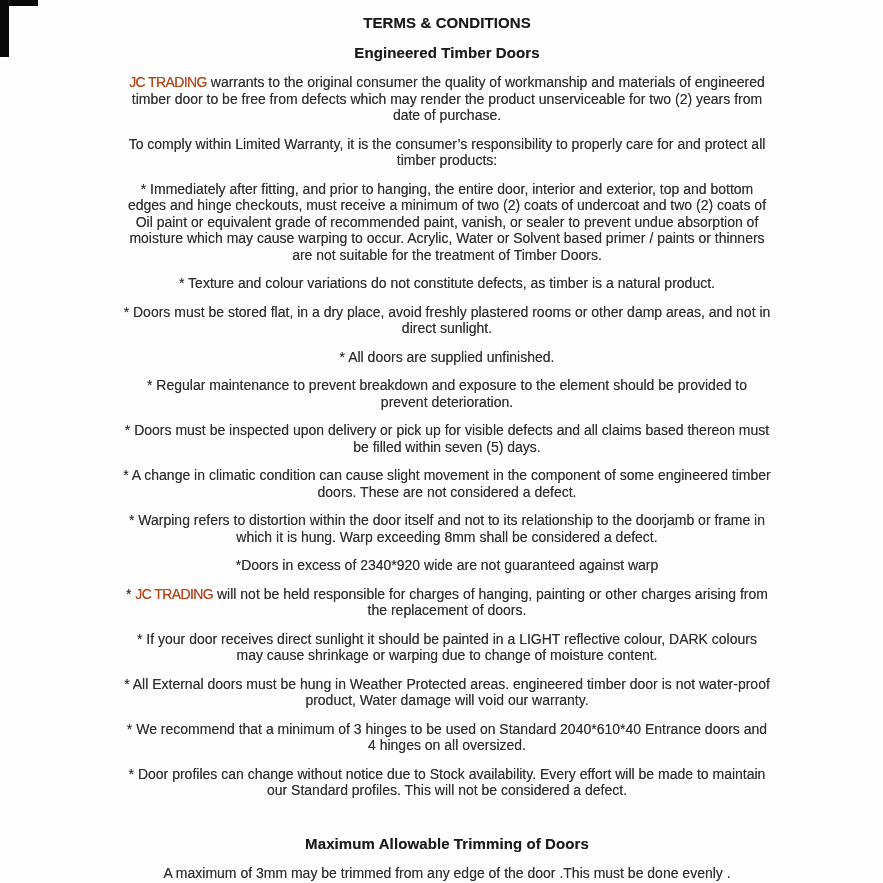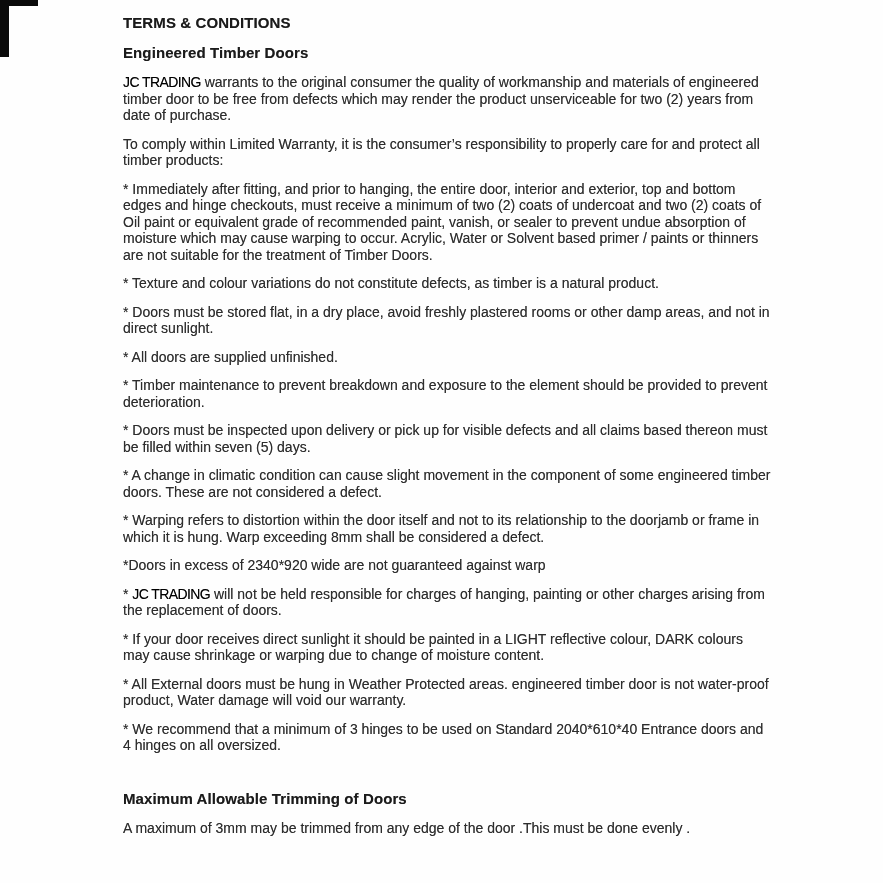--- a/index.html
+++ b/index.html
@@ -13,20 +13,21 @@
   .page {
     position: relative;
     width: 883px;
     height: 883px;
     background: #fefefe;
     font-family: "Liberation Sans", "DejaVu Sans", sans-serif;
     color: #2d2d2d;
     box-sizing: border-box;
     padding: 15px 115px 10px 123px;
     text-shadow: 0 0 0.4px rgba(40,40,40,0.55);
+    text-align: center;
   }
   
   .scan-mark-v {
     position: absolute;
     left: 0; top: 0;
     width: 9px; height: 57px;
     background: #0a0a0a;
   }
   .scan-mark-h {
     position: absolute;
@@ -53,21 +54,21 @@
     line-height: 16.5px;
     margin: 0 0 12px 0;
     color: #2d2d2d;
   }
   p.last {
     margin-bottom: 0;
   }
   .company {
     letter-spacing: -0.6px;
     font-family: "Liberation Sans", sans-serif;
-    color: #000000;
+    color: #c2410c;
   }
 </style>
 </head>
 <body>
 
 <div class="page">
 
   <div class="scan-mark-v"></div>
   <div class="scan-mark-h"></div>
 
@@ -82,37 +83,38 @@
     <p>To comply within Limited Warranty, it is the consumer’s responsibility to properly care for and protect all timber products:</p>
 
     <p>* Immediately after fitting, and prior to hanging, the entire door, interior and exterior, top and bottom edges and hinge checkouts, must receive a minimum of two (2) coats of undercoat and two (2) coats of Oil paint or equivalent grade of recommended paint, vanish, or sealer to prevent undue absorption of moisture which may cause warping to occur. Acrylic, Water or Solvent based primer / paints or thinners are not suitable for the treatment of Timber Doors.</p>
 
     <p>* Texture and colour variations do not constitute defects, as timber is a natural product.</p>
 
     <p>* Doors must be stored flat, in a dry place, avoid freshly plastered rooms or other damp areas, and not in direct sunlight.</p>
 
     <p>* All doors are supplied unfinished.</p>
 
-    <p>* Timber maintenance to prevent breakdown and exposure to the element should be provided to prevent deterioration.</p>
+    <p>* Regular maintenance to prevent breakdown and exposure to the element should be provided to prevent deterioration.</p>
 
     <p>* Doors must be inspected upon delivery or pick up for visible defects and all claims based thereon must be filled within seven (5) days.</p>
 
     <p>* A change in climatic condition can cause slight movement in the component of some engineered timber doors. These are not considered a defect.</p>
 
     <p>* Warping refers to distortion within the door itself and not to its relationship to the doorjamb or frame in which it is hung. Warp exceeding 8mm shall be considered a defect.</p>
 
     <p>*Doors in excess of 2340*920 wide are not guaranteed against warp</p>
 
     <p><span>* </span><span class="company">JC TRADING</span><span> will not be held responsible for charges of hanging, painting or other charges arising from the replacement of doors.</span></p>
 
     <p>* If your door receives direct sunlight it should be painted in a LIGHT reflective colour, DARK colours may cause shrinkage or warping due to change of moisture content.</p>
 
     <p>* All External doors must be hung in Weather Protected areas. engineered timber door is not water-proof product, Water damage will void our warranty.</p>
 
     <p>* We recommend that a minimum of 3 hinges to be used on Standard 2040*610*40 Entrance doors and 4 hinges on all oversized.</p>
 
+    <p>* Door profiles can change without notice due to Stock availability. Every effort will be made to maintain our Standard profiles. This will not be considered a defect.</p>
 
     <h2 class="second-section">Maximum Allowable Trimming of Doors</h2>
 
     <p class="last">A maximum of 3mm may be trimmed from any edge of the door .This must be done evenly .</p>
 
   </div>
 </div>
 
 </body></html>

